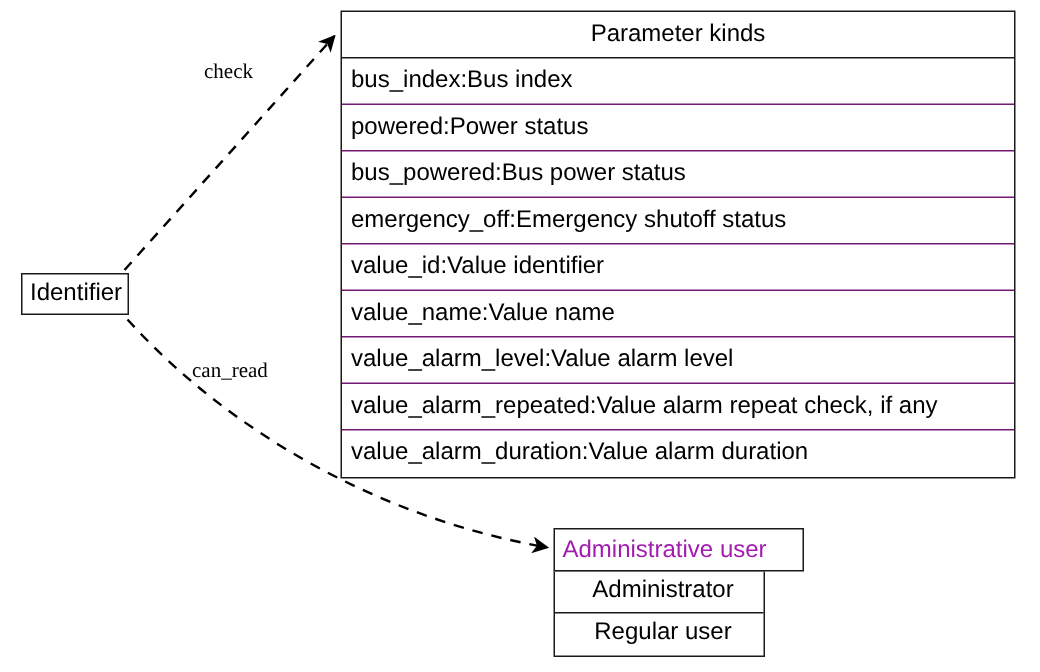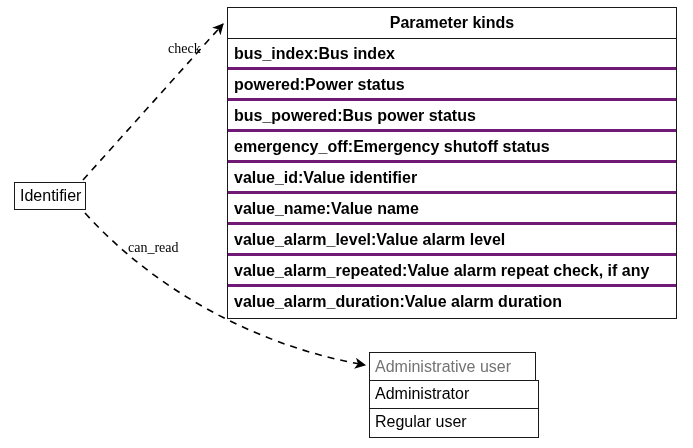--- a/index.html
+++ b/index.html
@@ -41,41 +41,40 @@
 
   
   #parameter-kinds-table {
     position: absolute;
     left: 227px;
     top: 7px;
     width: 450px;
     box-sizing: border-box;
     border: 1px solid #1a1a1a;
     background: #ffffff;
-    font-weight: bold;
   }
   #parameter-kinds-table .table-header {
     box-sizing: border-box;
     height: 31px;
     line-height: 29px;
     text-align: center;
     font-size: 16px;
     color: #000;
     border-bottom: 1px solid #1a1a1a;
     white-space: nowrap;
     overflow: hidden;
   }
   #parameter-kinds-table .table-row {
     box-sizing: border-box;
     height: 31px;
     line-height: 29px;
     font-size: 16px;
     color: #000;
     padding-left: 6px;
-    border-bottom: 3px solid #701a75;
+    border-bottom: 1px solid #701a75;
     white-space: nowrap;
     overflow: hidden;
   }
   #parameter-kinds-table .table-row:last-child {
     border-bottom: none;
   }
 
   
   #admin-user-record {
     position: absolute;
@@ -86,33 +85,34 @@
     position: absolute;
     left: 0;
     top: 0;
     width: 167px;
     height: 29px;
     box-sizing: border-box;
     border: 1px solid #1a1a1a;
     background: #ffffff;
     line-height: 27px;
     font-size: 16px;
-    color: #737373;
+    color: #a21caf;
     padding-left: 5px;
     white-space: nowrap;
     overflow: hidden;
   }
   #admin-user-record .admin-rows {
     position: absolute;
     left: 0;
     top: 28px;
-    width: 170px;
+    width: 141px;
     box-sizing: border-box;
     border: 1px solid #1a1a1a;
     background: #ffffff;
+    text-align: center;
   }
   #admin-user-record .admin-row {
     box-sizing: border-box;
     height: 28px;
     line-height: 26px;
     font-size: 16px;
     color: #000;
     padding-left: 5px;
     border-bottom: 1px solid #1a1a1a;
     white-space: nowrap;
@@ -131,21 +131,21 @@
     height: 448px;
     pointer-events: none;
   }
   .edge-label {
     position: absolute;
     font-family: "Liberation Serif", serif;
     font-size: 14px;
     color: #000000;
     white-space: nowrap;
   }
-  #edge-label-check { left: 136px; top: 41px; margin-left: 32px; }
+  #edge-label-check { left: 136px; top: 41px; }
   #edge-label-can-read { left: 128px; top: 240px; text-align: right; }
 </style>
 </head>
 <body>
 
 <div id="canvas">
 
   <svg id="edge-layer" viewBox="0 0 693 448" width="693" height="448" xmlns="http://www.w3.org/2000/svg">
     <defs>
       <marker id="arrow-filled" viewBox="0 0 10 10" refX="9" refY="5" markerWidth="7" markerHeight="7" orient="auto-start-reverse">

